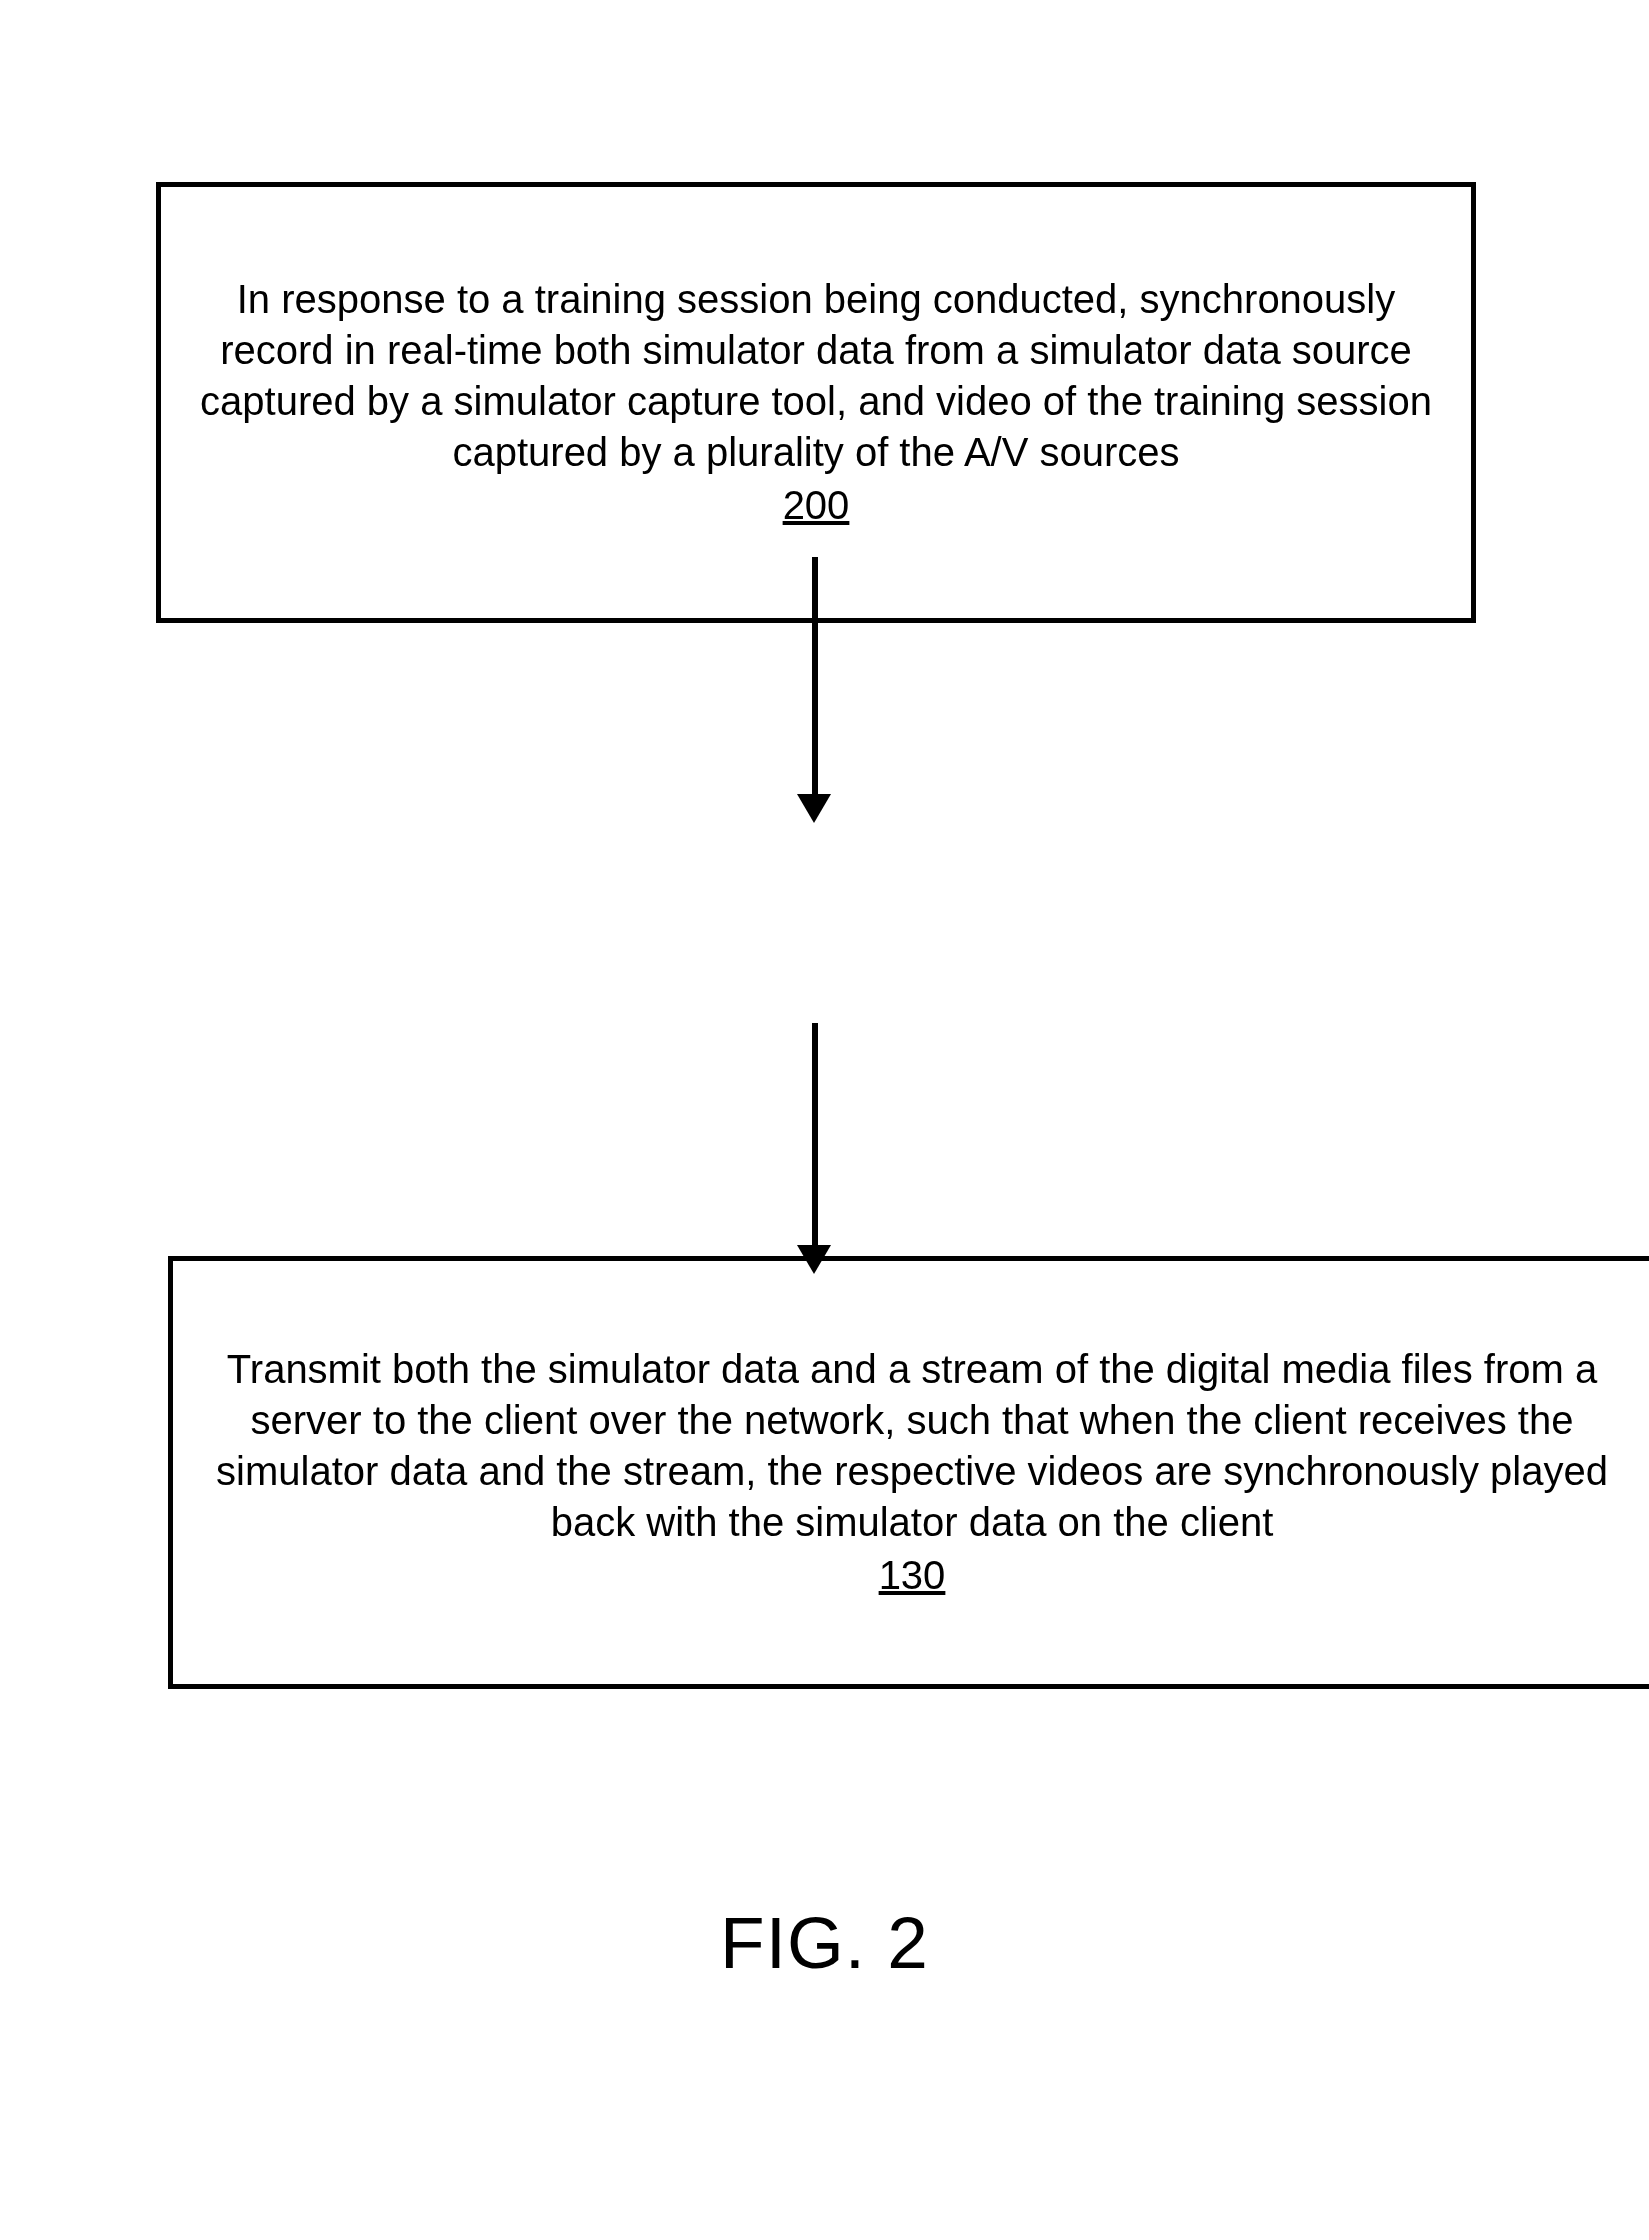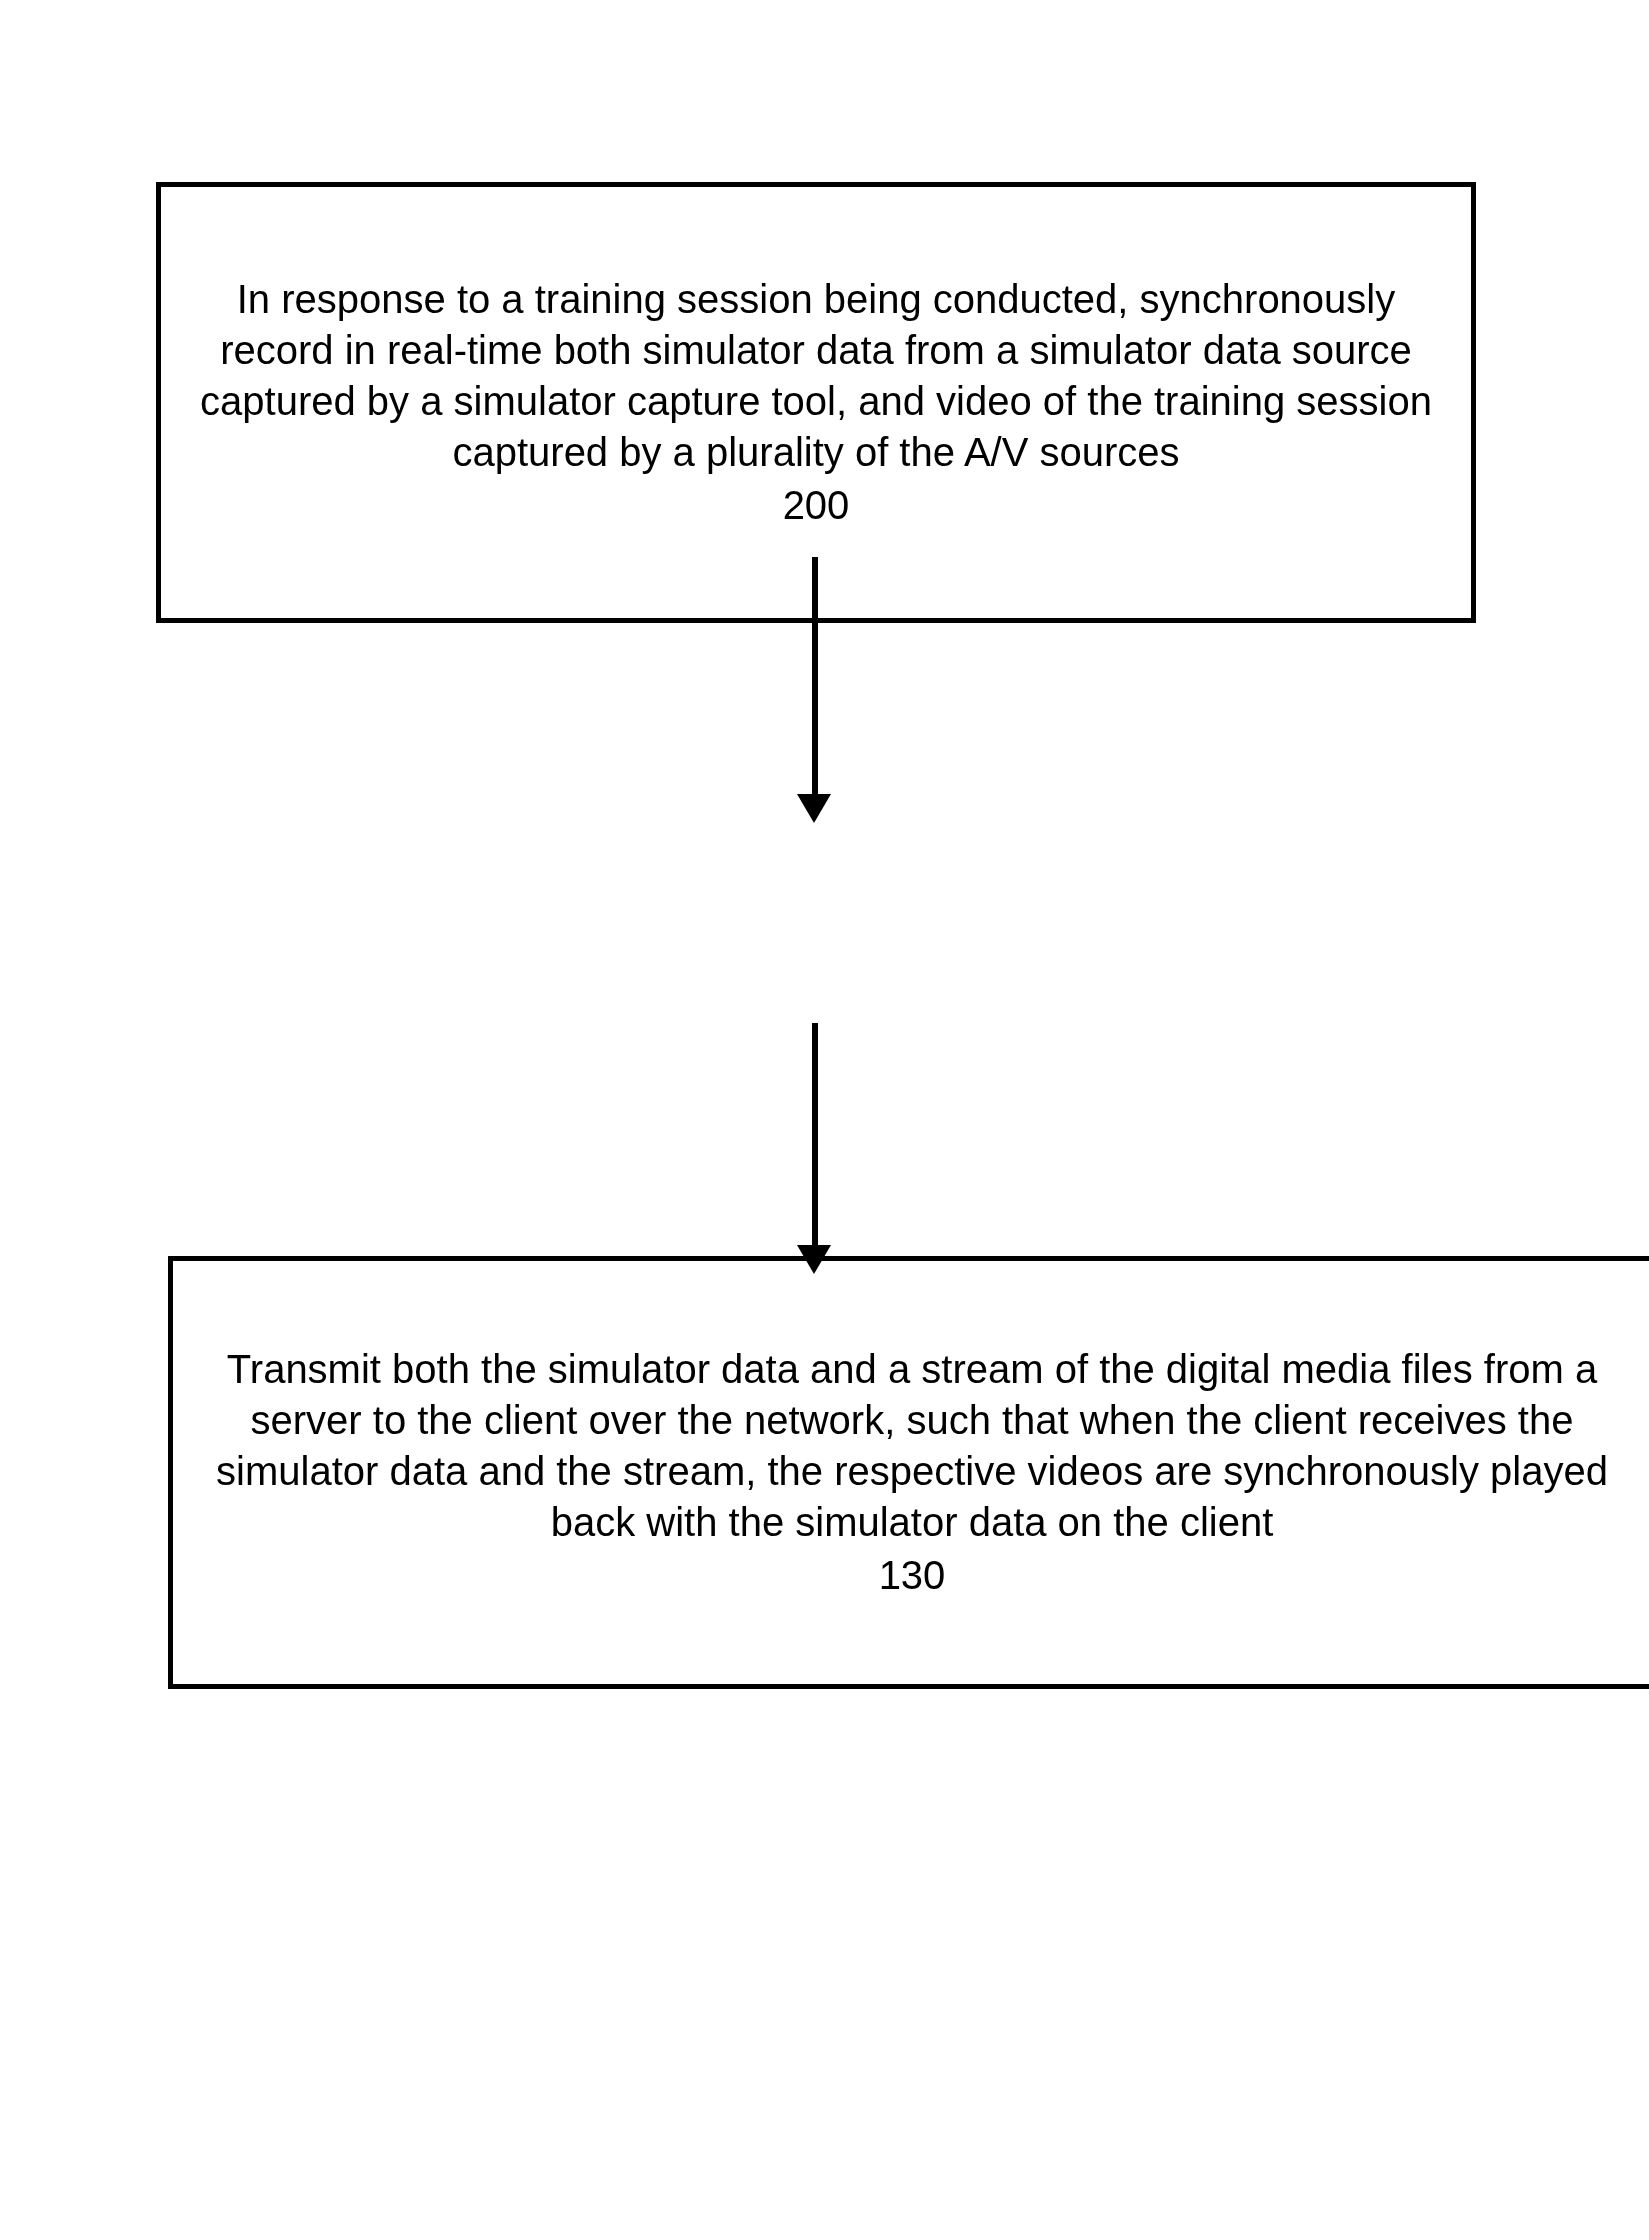--- a/index.html
+++ b/index.html
@@ -23,21 +23,21 @@
     display: flex;
     flex-direction: column;
     align-items: center;
     justify-content: center;
     padding: 7.9px 19.7px;
     font-size: 40px;
     line-height: 1.28;
     color: #000;
   }
   .box .step-text { }
-  .box .step-ref  { margin-top: 2px; }
+  .box .step-ref  { margin-top: 2px; text-decoration: underline; }
   .arrow-shaft {
     position: absolute;
     background: #000;
   }
   .arrow-head {
     position: absolute;
     width: 0; height: 0;
     border-left: 17.7px solid transparent;
     border-right: 17.7px solid transparent;
     border-top: 29.6px solid #000;
@@ -66,15 +66,16 @@
 
 
   <div class="arrow-shaft" style="left:812px; top:1023px; width:5.9px; height:227px;"></div>
   <div class="arrow-head" style="left:797px; top:1245px;"></div>
 
   <div class="box" style="left:156px; top:1256px; width:1488px; height:433px;margin-left:12px;">
     <div class="step-text">Transmit both the simulator data and a stream of the digital media files from a server to the client over the network, such that when the client receives the simulator data and the stream, the respective videos are synchronously played back with the simulator data on the client</div>
     <div class="step-ref">130</div>
   </div>
 
+  <div class="fig-label" style="top:1901px;">FIG. 2</div>
 
 </div>
 
 
 </body></html>

